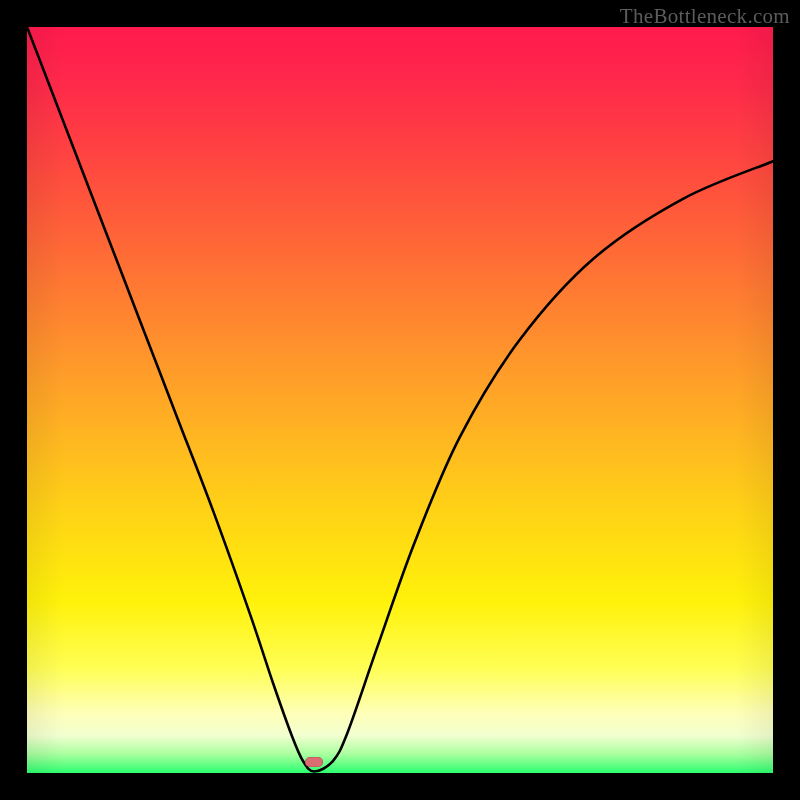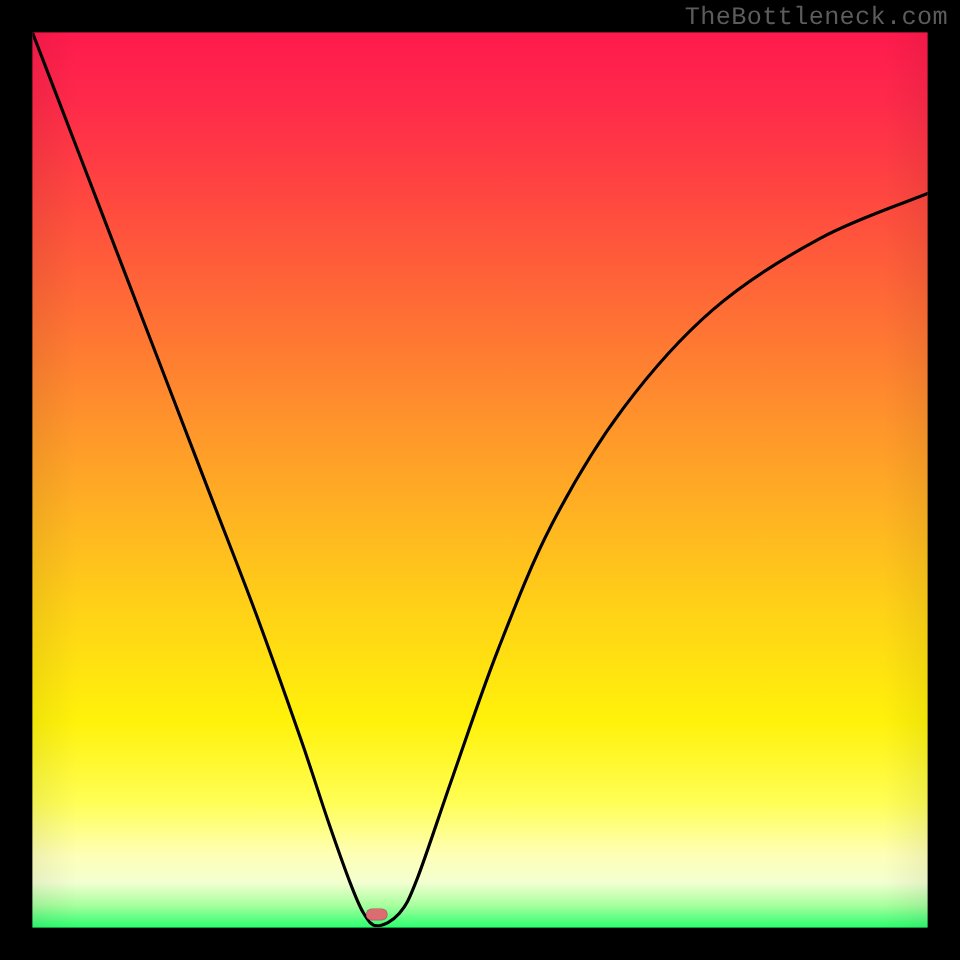--- a/index.html
+++ b/index.html
@@ -15,21 +15,21 @@
     left: 0;
     top: 0;
     width: 800px;
     height: 800px;
     background: #000;
   }
   .watermark {
     position: absolute;
     top: 4px;
     right: 10px;
-    font-family: Liberation Mono, monospace;
+    font-family: Liberation Serif, serif;
     font-size: 21px;
     font-weight: 500;
     color: #5c5c5c;
     letter-spacing: 0.3px;
   }
   .plot {
     position: absolute;
     left: 27px;
     top: 27px;
     width: 746px;

